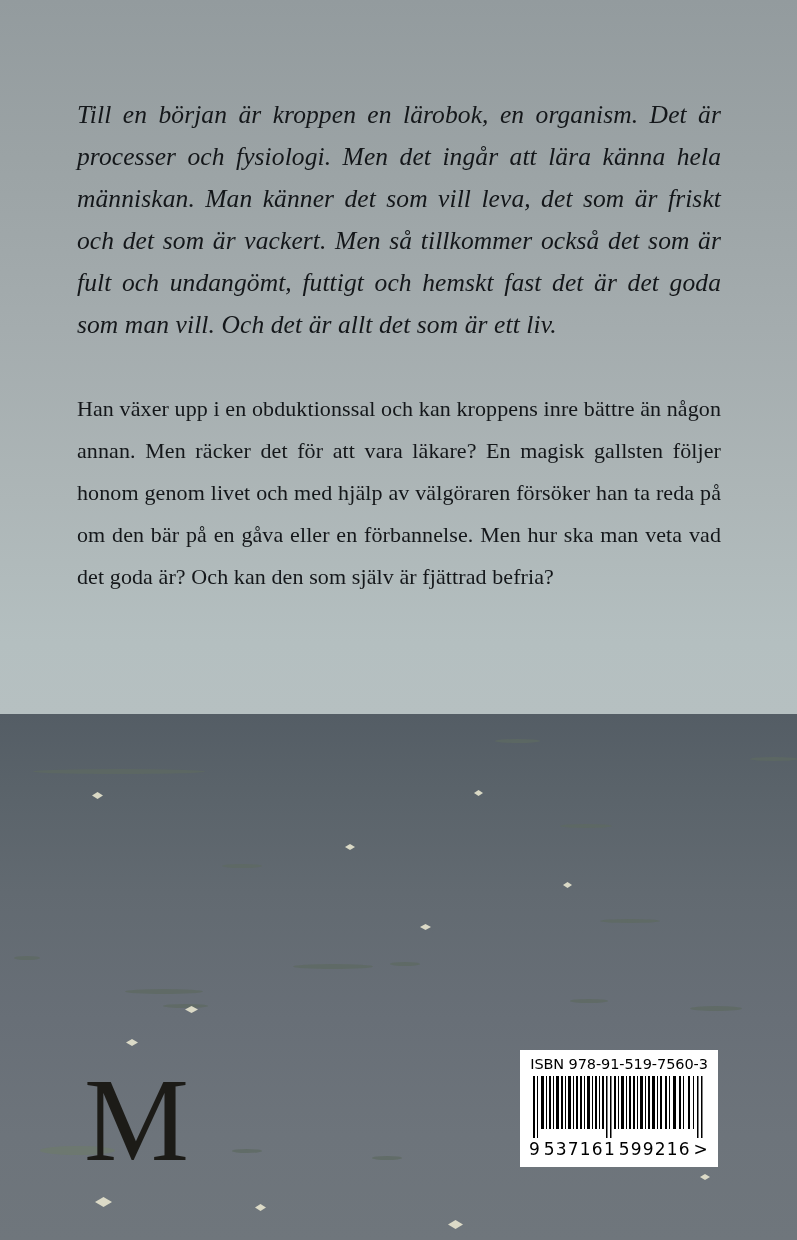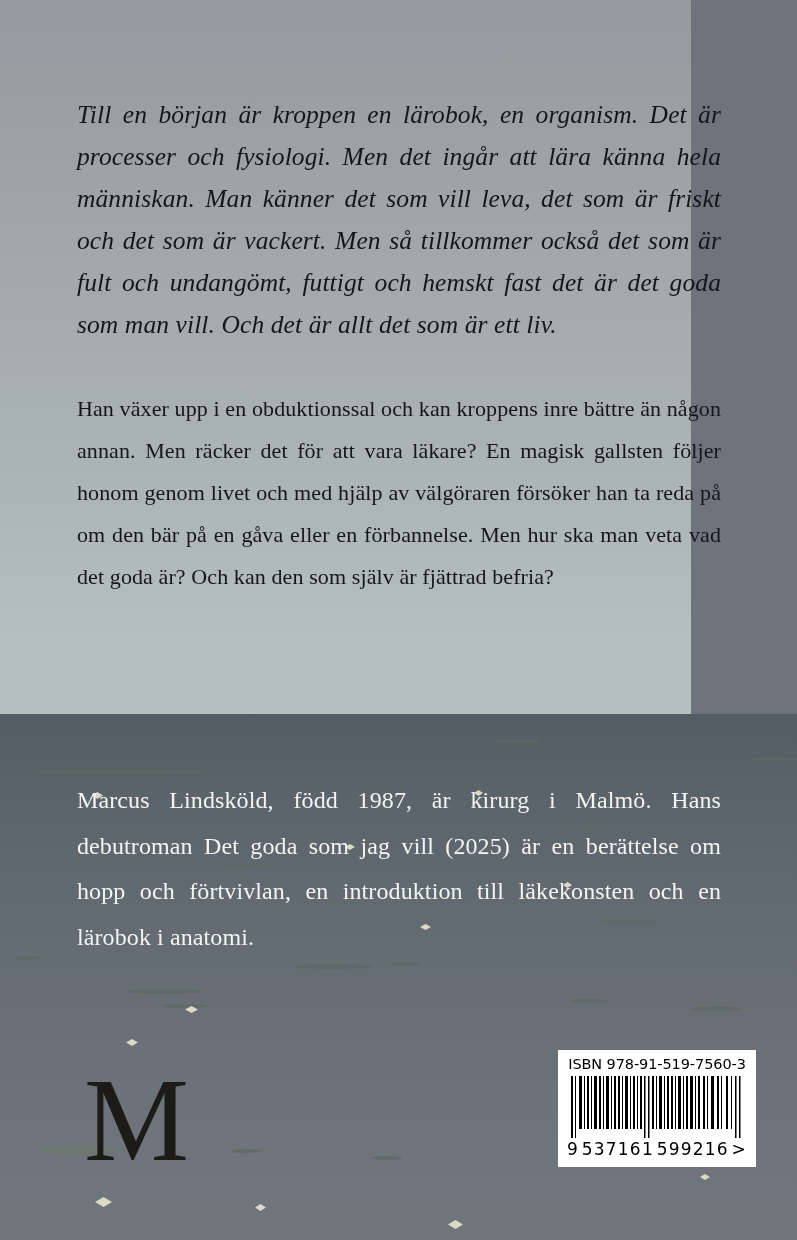--- a/index.html
+++ b/index.html
@@ -19,21 +19,21 @@
     position: relative;
     width: 797px;
     height: 1240px;
     overflow: hidden;
   }
 
   
   .panel-top {
     position: absolute;
     left: 0; top: 0;
-    width: 691px;
+    width: 797px;
     height: 714px;
     background: linear-gradient(180deg,
       #939b9e 0%,
       #9ba3a5 22%,
       #a4acae 46%,
       #adb6b7 70%,
       #b4bfc0 90%,
       #b6c0c1 100%);
   }
 
@@ -126,21 +126,20 @@
     position: absolute;
     left: 520px;
     top: 1050px;
     width: 198px;
     height: 117px;
     background: #ffffff;
     display: flex;
     flex-direction: column;
     align-items: center;
     padding-top: 6px;
-    margin-left: 38px;
   }
 
   .isbn-text {
     font-family: "DejaVu Sans", "Liberation Sans", sans-serif;
     font-size: 14.5px;
     color: #000;
     letter-spacing: -.1px;
     white-space: nowrap;
   }
 
@@ -201,21 +200,20 @@
     <div class="fleck" style="left:185px; top:292px; width:13px; height:7px;"></div>
     <div class="fleck" style="left:420px; top:210px; width:11px; height:6px;"></div>
     <div class="fleck" style="left:126px; top:325px; width:12px; height:7px;"></div>
     <div class="fleck" style="left:563px; top:168px; width:9px;  height:6px;"></div>
     <div class="fleck" style="left:474px; top:76px;  width:9px;  height:6px;"></div>
     <div class="fleck" style="left:95px;  top:483px; width:17px; height:10px;"></div>
     <div class="fleck" style="left:448px; top:506px; width:15px; height:9px;"></div>
     <div class="fleck" style="left:255px; top:490px; width:11px; height:7px;"></div>
     <div class="fleck" style="left:700px; top:460px; width:10px; height:6px;"></div>
 
-    <p class="textcol author-bio">Marcus Lindsköld, född 1987, är kirurg i Malmö. Hans debutroman Det goda som jag vill (2025) är en berättelse om hopp och förtvivlan, en introduktion till läkekonsten och en lärobok i anatomi.</p>
 
   </div>
 
   <div class="logo-m">M</div>
 
   <div class="isbn-box">
 
     <div class="isbn-text">ISBN 978-91-519-7560-3</div>
 
     <svg class="barcode" viewBox="0 0 178 62" preserveAspectRatio="none">

